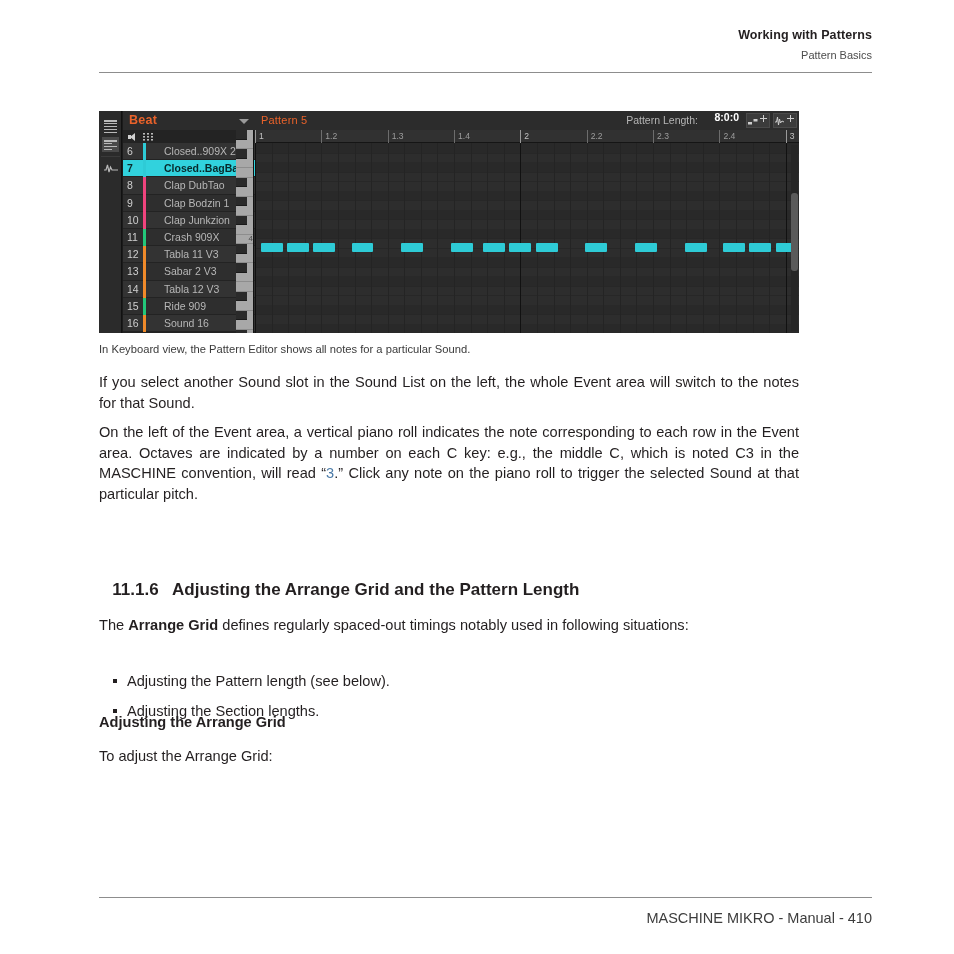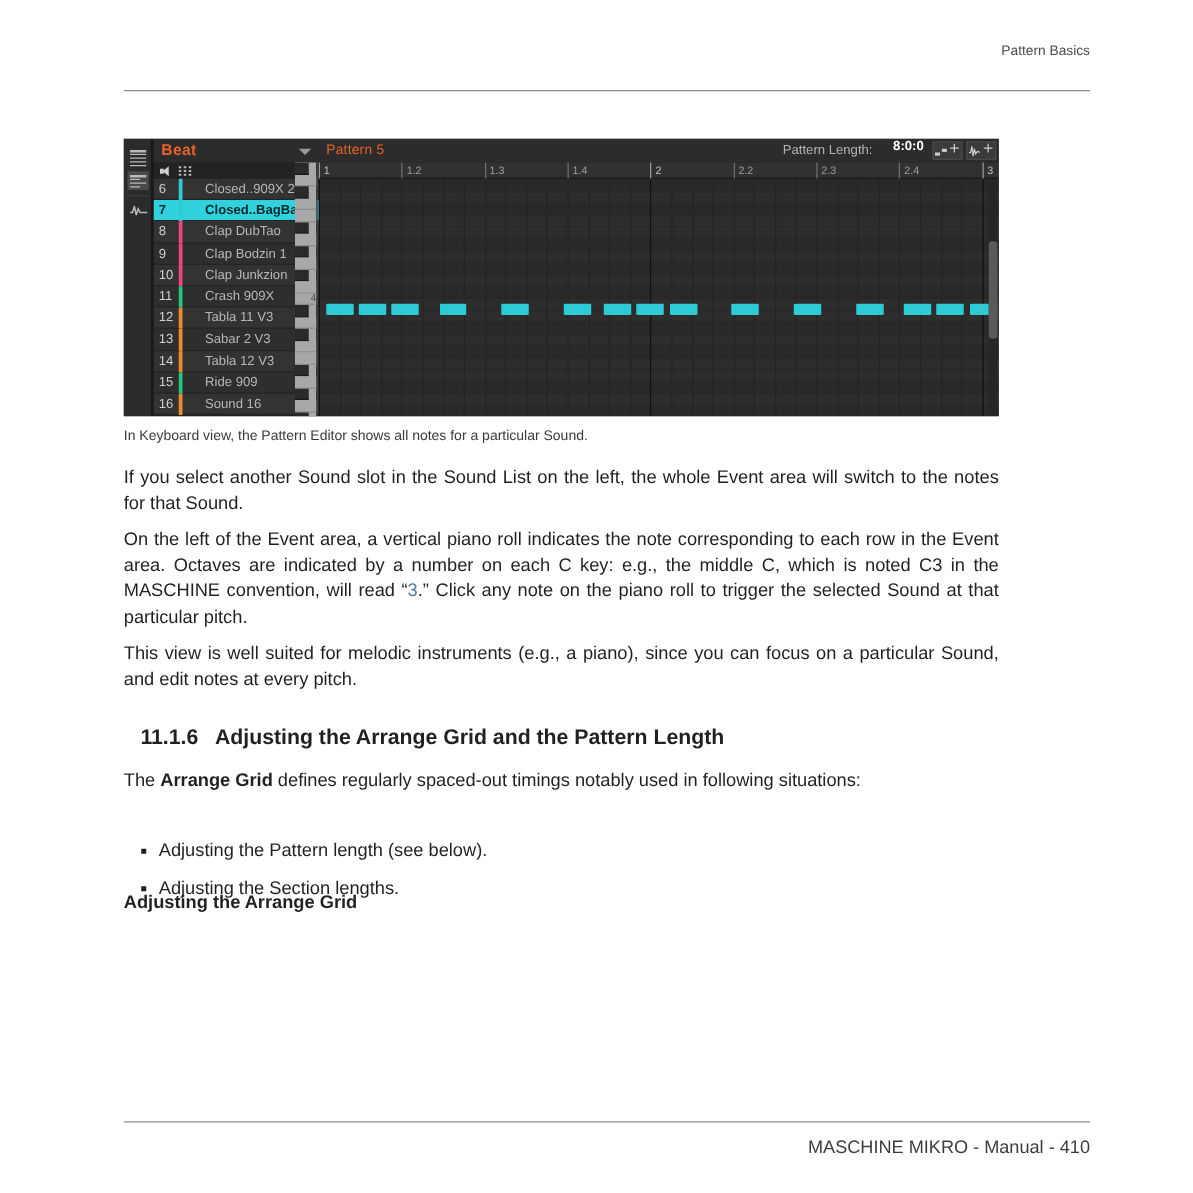--- a/index.html
+++ b/index.html
@@ -154,20 +154,21 @@
   
   .vscroll { position:absolute; right:1px; top:34px; width:7px; height:186px; background:#262626; }
   .vthumb { position:absolute; left:0; top:48px; width:7px; height:78px; background:#5a5a5a; border-radius:3px; }
 </style>
 </head>
 <body>
 
 <div class="page">
 
   <div class="hdr">
+    <div class="hdr-title">Working with Patterns</div>
     <div class="hdr-sub">Pattern Basics</div>
   </div>
   <div class="hdr-rule"></div>
 
   <div class="shot">
 
     <div class="rail">
       <div class="rail-btn b1">
         <div class="ico-lines">
             <i></i>
@@ -423,34 +424,34 @@
   </div>
 
   <div class="caption" style="top:342px;">In Keyboard view, the Pattern Editor shows all notes for a particular Sound.</div>
 
   <div class="body-txt" style="top:372px;">If you select another Sound slot in the Sound List on the left, the whole Event area will switch to the notes for that Sound.</div>
 
   <div class="body-txt" style="top:422px;">
     <span>On the left of the Event area, a vertical piano roll indicates the note corresponding to each row in the Event area. Octaves are indicated by a number on each C key: e.g., the middle C, which is noted C3 in the MASCHINE convention, will read “</span><span class="lnk">3</span><span>.” Click any note on the piano roll to trigger the selected Sound at that particular pitch.</span>
   </div>
 
-  <div class="body-txt" style="top:513px;">This view is well suited for melodic instruments (e.g., a piano), since you can focus on a particular Sound, and edit notes at every pitch.</div>
 
   <div class="h3num" style="top:580px;text-align:center;">
     <span class="num">11.1.6</span><span>Adjusting the Arrange Grid and the Pattern Length</span>
   </div>
 
   <div class="body-txt nojust" style="top:615px;">
     <span>The </span><b>Arrange Grid</b><span> defines regularly spaced-out timings notably used in following situations:</span>
   </div>
 
   <div class="bullets" style="top:643px;margin-top:28px;" id="bullet-list">
       <div class="blt">Adjusting the Pattern length (see below).</div>
       <div class="blt">Adjusting the Section lengths.</div>
     </div>
 
   <div class="h4" style="top:714px;">Adjusting the Arrange Grid</div>
 
+  <div class="body-txt nojust" style="top:746px;">To adjust the Arrange Grid:</div>
 
   <div class="ftr-rule"></div>
   <div class="ftr">MASCHINE MIKRO - Manual - 410</div>
 
 </div>
 
 </body></html>

